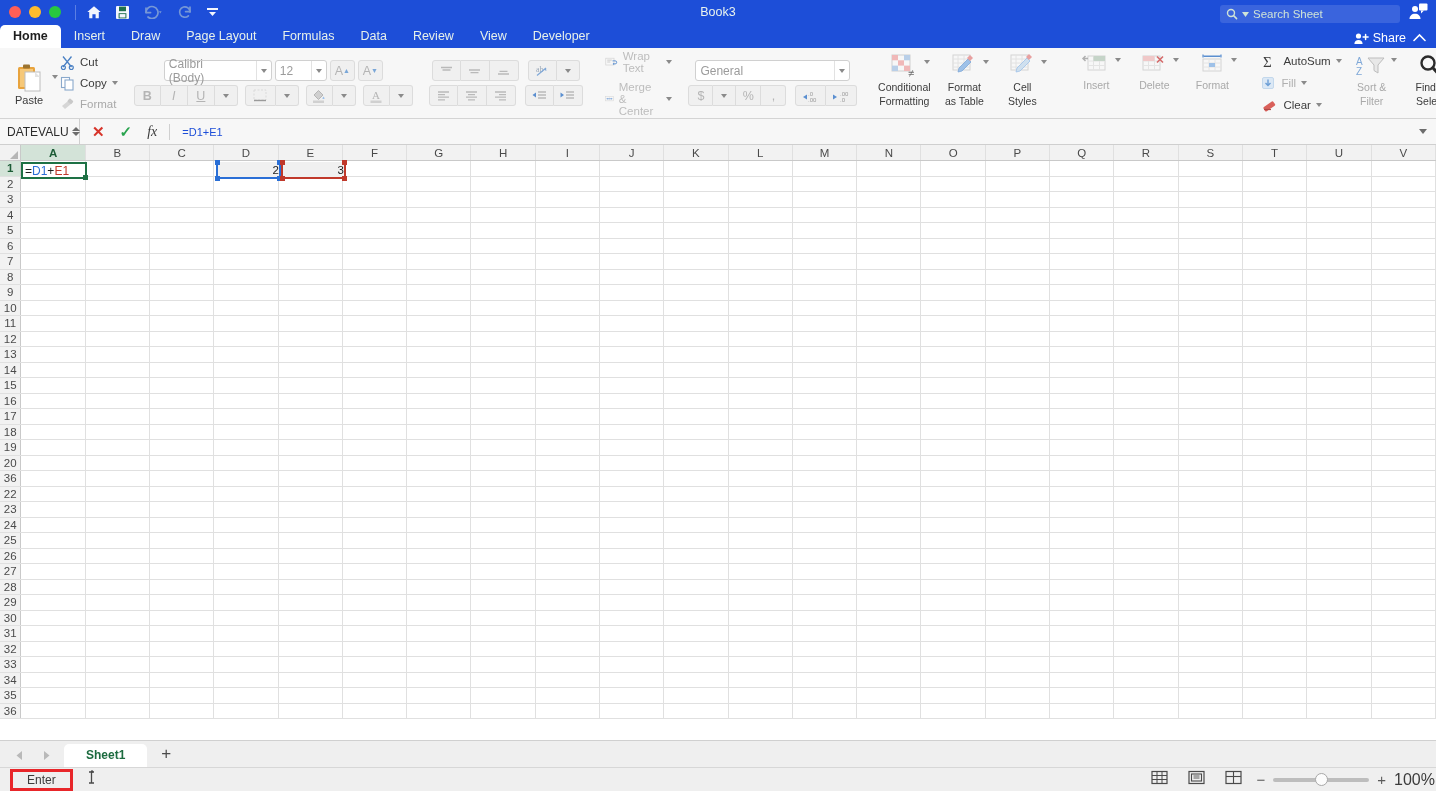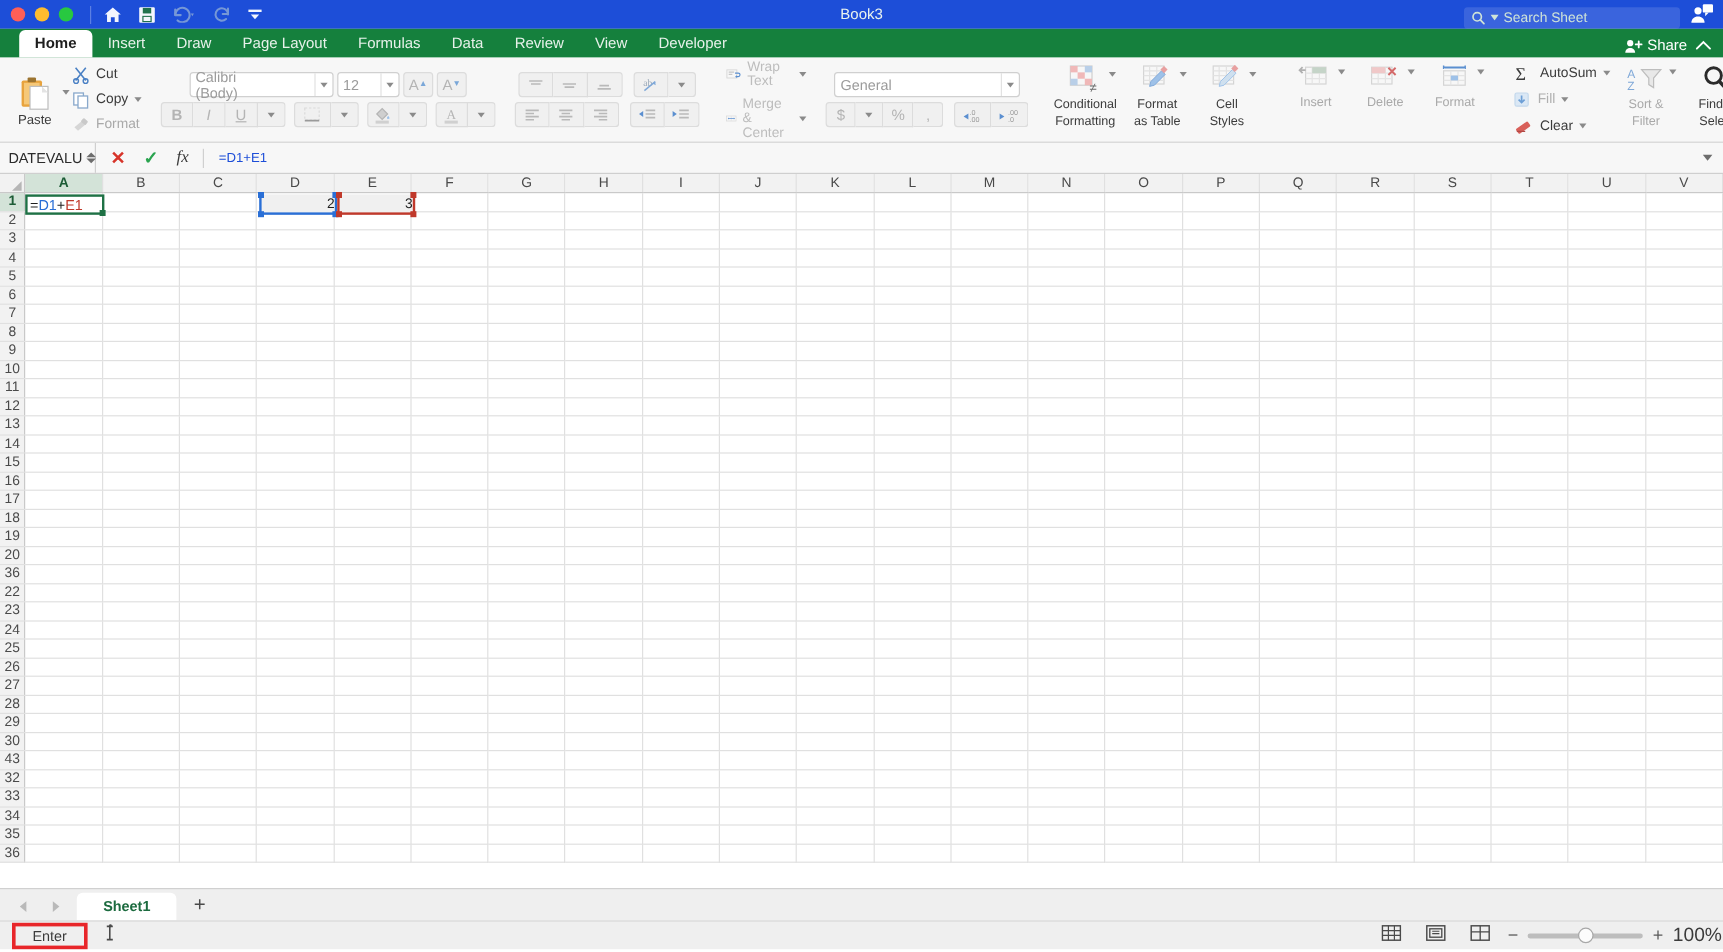--- a/index.html
+++ b/index.html
@@ -36,22 +36,22 @@
   .search-box {
     width: 180px; height: 18px; background: rgba(255,255,255,.13);
     border-radius: 3px; display: flex; align-items: center;
     padding: 0 6px; gap: 4px;
   }
   .search-box .ph { color: #cfe3d7; font-size: 11.5px; }
   .acct-ico { color:#fff; }
 
   
   .tabbar {
-    height: 24px; background: #15803d; display: flex; align-items: flex-end;
-    padding-left: 16px; position: relative;
+    height: 24px; background: #1d4ed8; display: flex; align-items: flex-end;
+    padding-left: 0; position: relative;
   }
   .tab {
     font-size: 12.5px; color: #e7f1ea; padding: 3px 13px 4px;
     border-radius: 5px 5px 0 0; line-height: 16px; cursor: default;
   }
   .tab.active { background: #fff; color: #1e1e1e; font-weight: bold; }
   .share-wrap {
     position: absolute; right: 10px; bottom: 3px;
     display: flex; align-items: center; gap: 7px; color: #fff; font-size: 12.5px;
   }
@@ -368,21 +368,21 @@
         </svg>
         <span>Format</span>
       </div>
     </div>
   </div>
 
   <div class="rsep"></div>
 
   <div class="rgroup fontgrp">
     <div class="frow">
-      <div class="ctl" style="width:120px;gap:48px;">
+      <div class="ctl" style="width:108px;gap:48px;">
         <span class="lbl">Calibri (Body)</span>
         <span class="dd">
             <span class="caret-sm"></span>
           </span>
       </div>
       <div class="ctl" style="width:52px;">
         <span class="lbl">12</span>
         <span class="dd">
             <span class="caret-sm"></span>
           </span>
@@ -1507,21 +1507,21 @@
           <td class="cell"></td>
           <td class="cell"></td>
           <td class="cell"></td>
           <td class="cell"></td>
           <td class="cell"></td>
           <td class="cell"></td>
           <td class="cell"></td>
           <td class="cell"></td>
         </tr>
         <tr>
-          <th class="rowh">43</th>
+          <th class="rowh">31</th>
           <td class="cell"></td>
           <td class="cell"></td>
           <td class="cell"></td>
           <td class="cell"></td>
           <td class="cell"></td>
           <td class="cell"></td>
           <td class="cell"></td>
           <td class="cell"></td>
           <td class="cell"></td>
           <td class="cell"></td>

